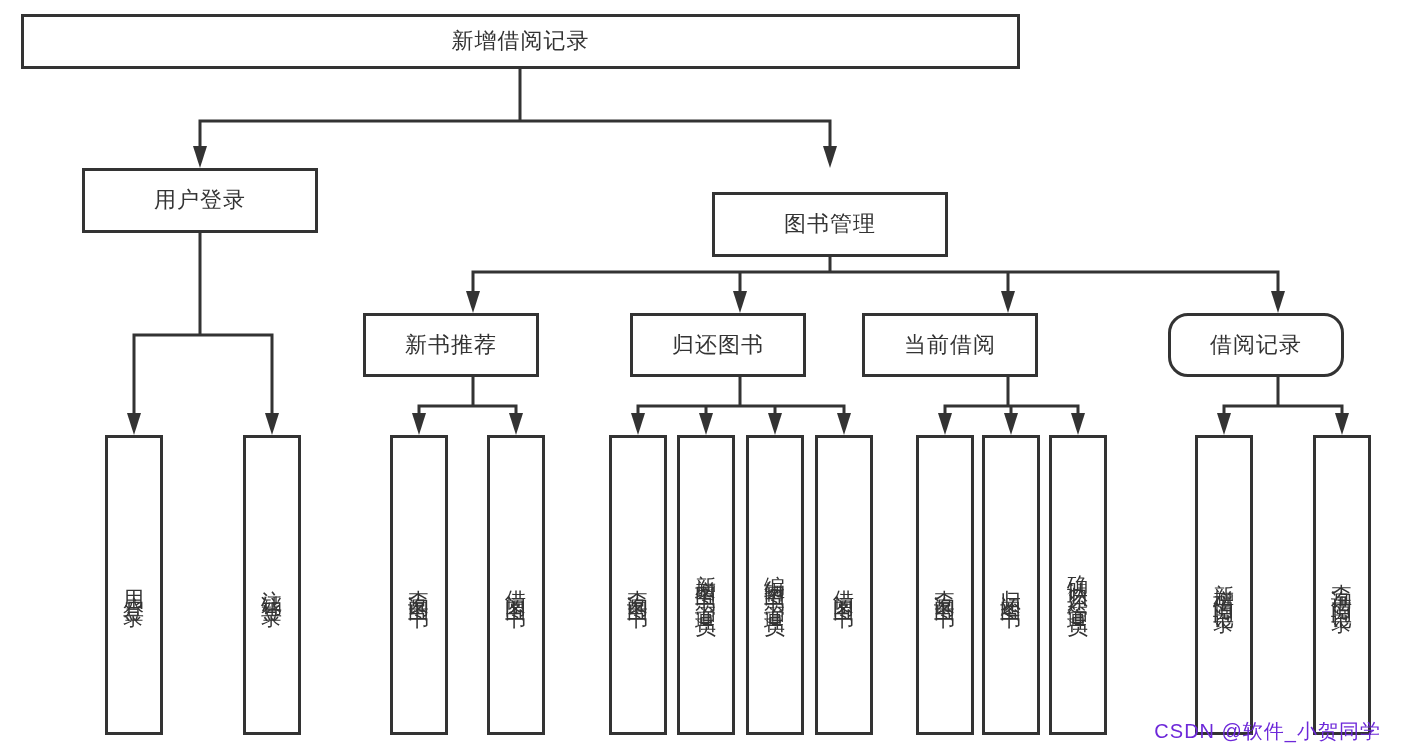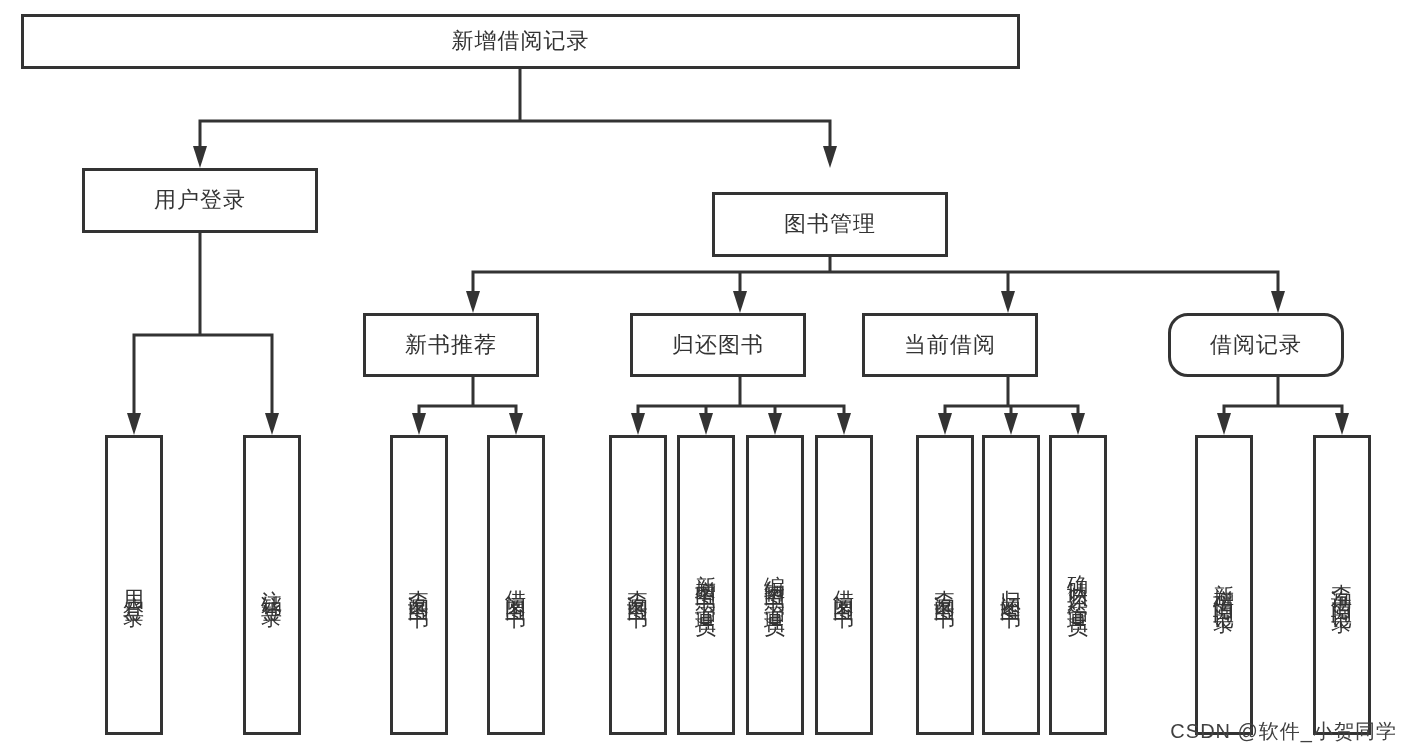--- a/index.html
+++ b/index.html
@@ -40,23 +40,23 @@
   .n-l3a{left:363px;} .n-l3b{left:630px;} .n-l3c{left:862px;} .n-l3d{left:1168px;border-radius:20px;}
   
   .leaf{top:435px;width:58px;height:300px;}
   .lf1{left:105px;}  .lf2{left:243px;}
   .lf3{left:390px;}  .lf4{left:487px;}
   .lf5{left:609px;}  .lf6{left:677px;}  .lf7{left:746px;}  .lf8{left:815px;}
   .lf9{left:916px;}  .lf10{left:982px;} .lf11{left:1049px;}
   .lf12{left:1195px;}.lf13{left:1313px;}
   .watermark{
     position:absolute;
-    right:8px;bottom:2px;
+    right:24px;bottom:2px;
     font-size:20px;
-    color:#404040;
+    color:#6d28d9;
     letter-spacing:1px;
     z-index:5;
     white-space:nowrap;
   }
 </style>
 </head>
 <body>
 
 <div id="stage">
 

